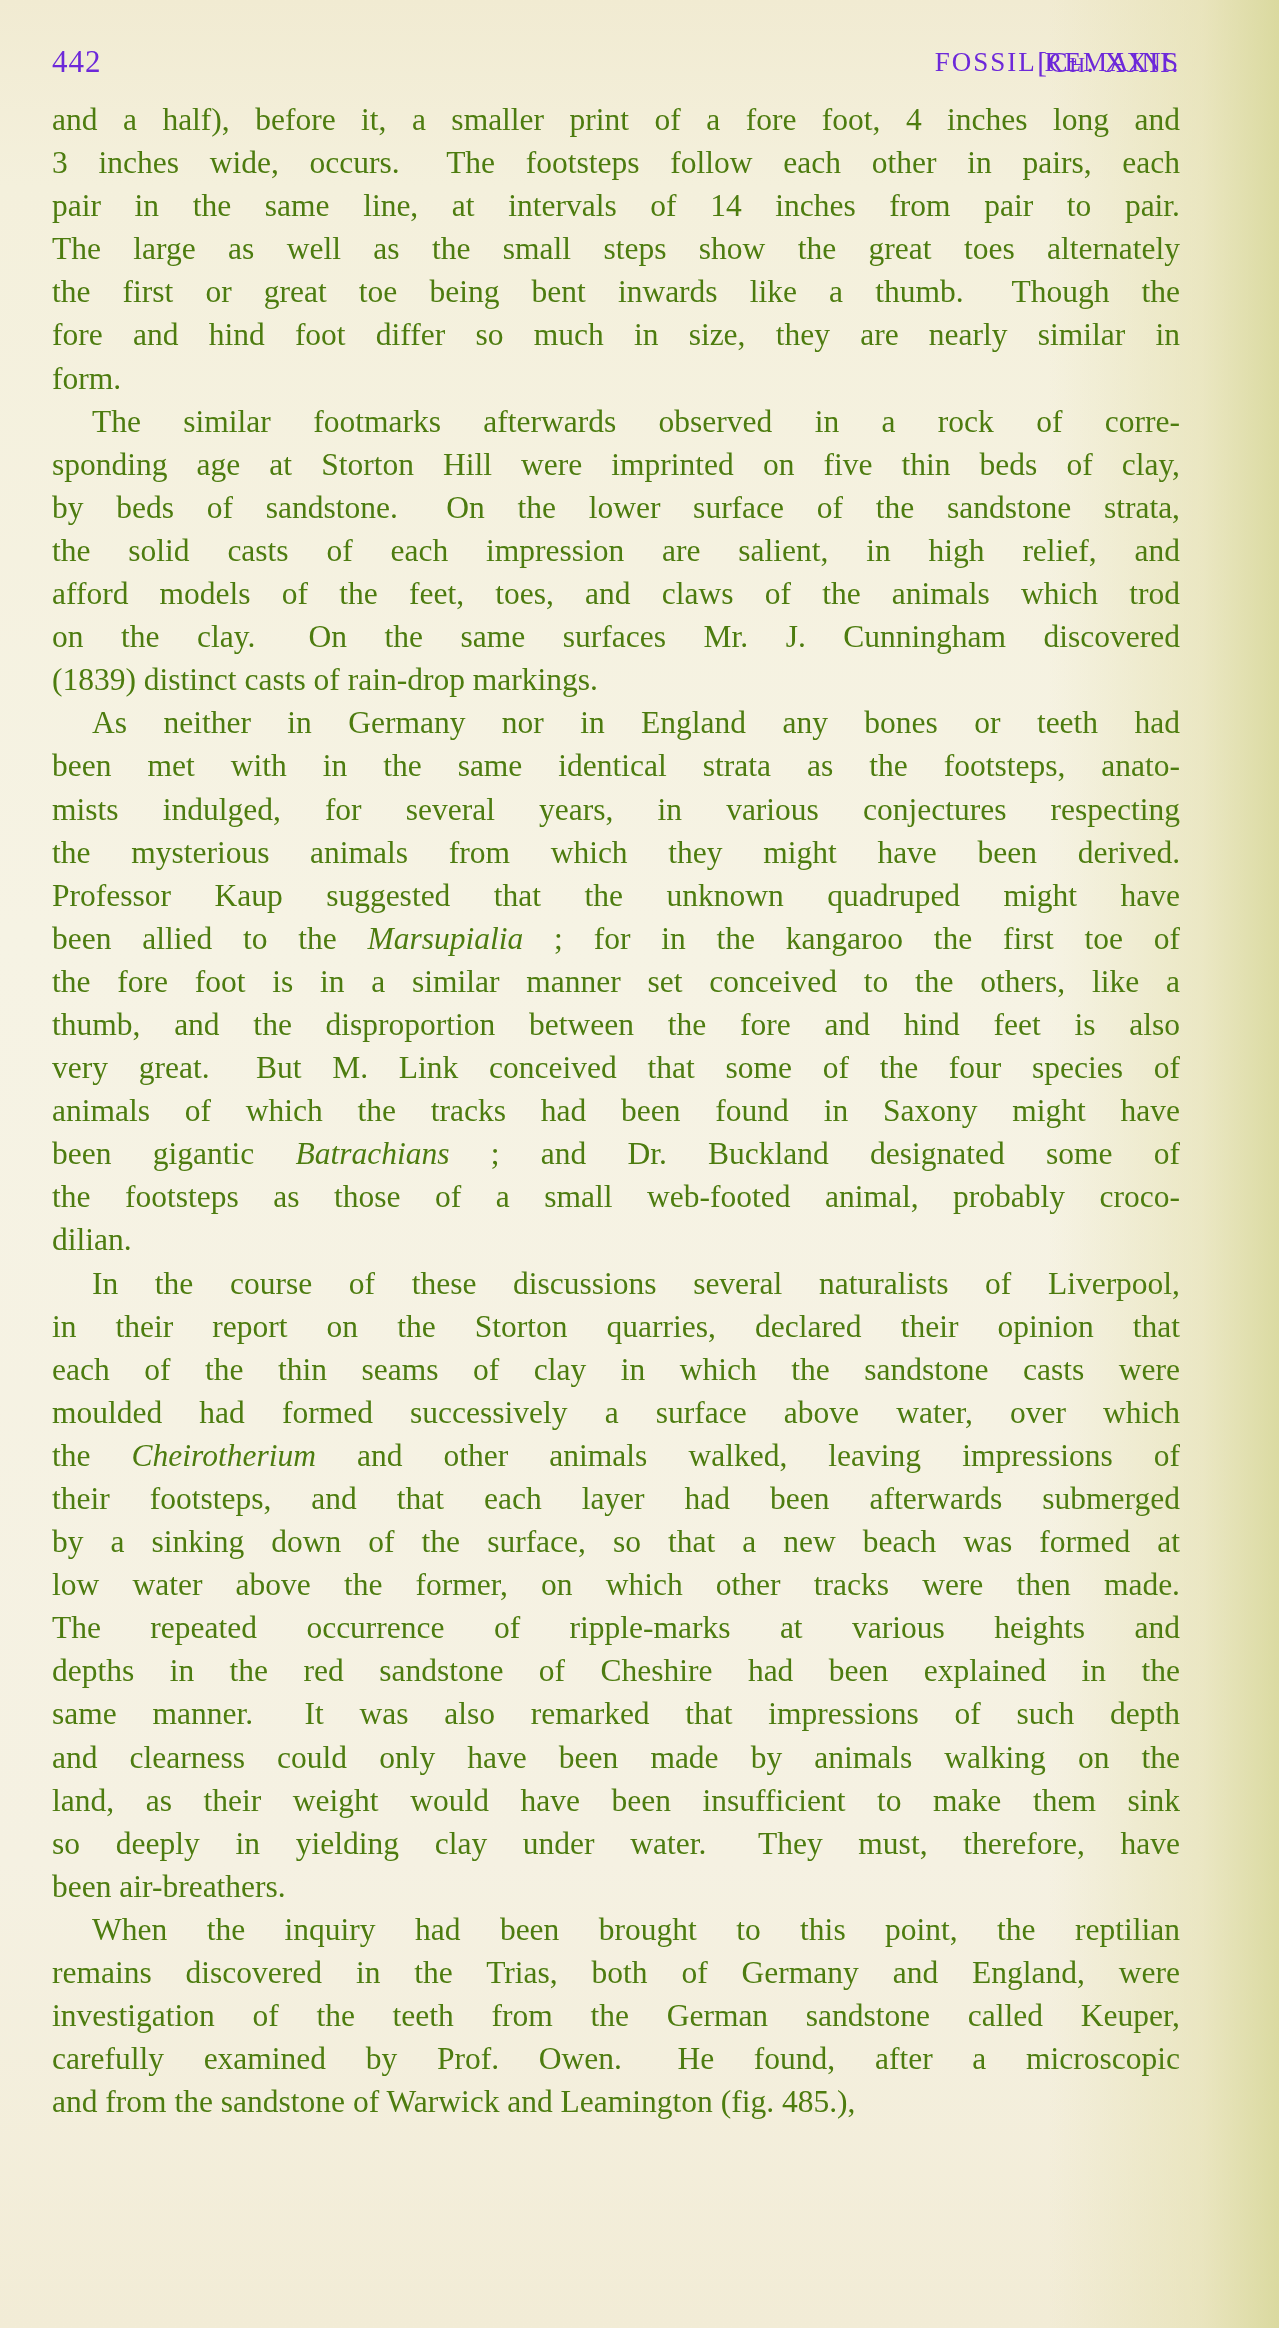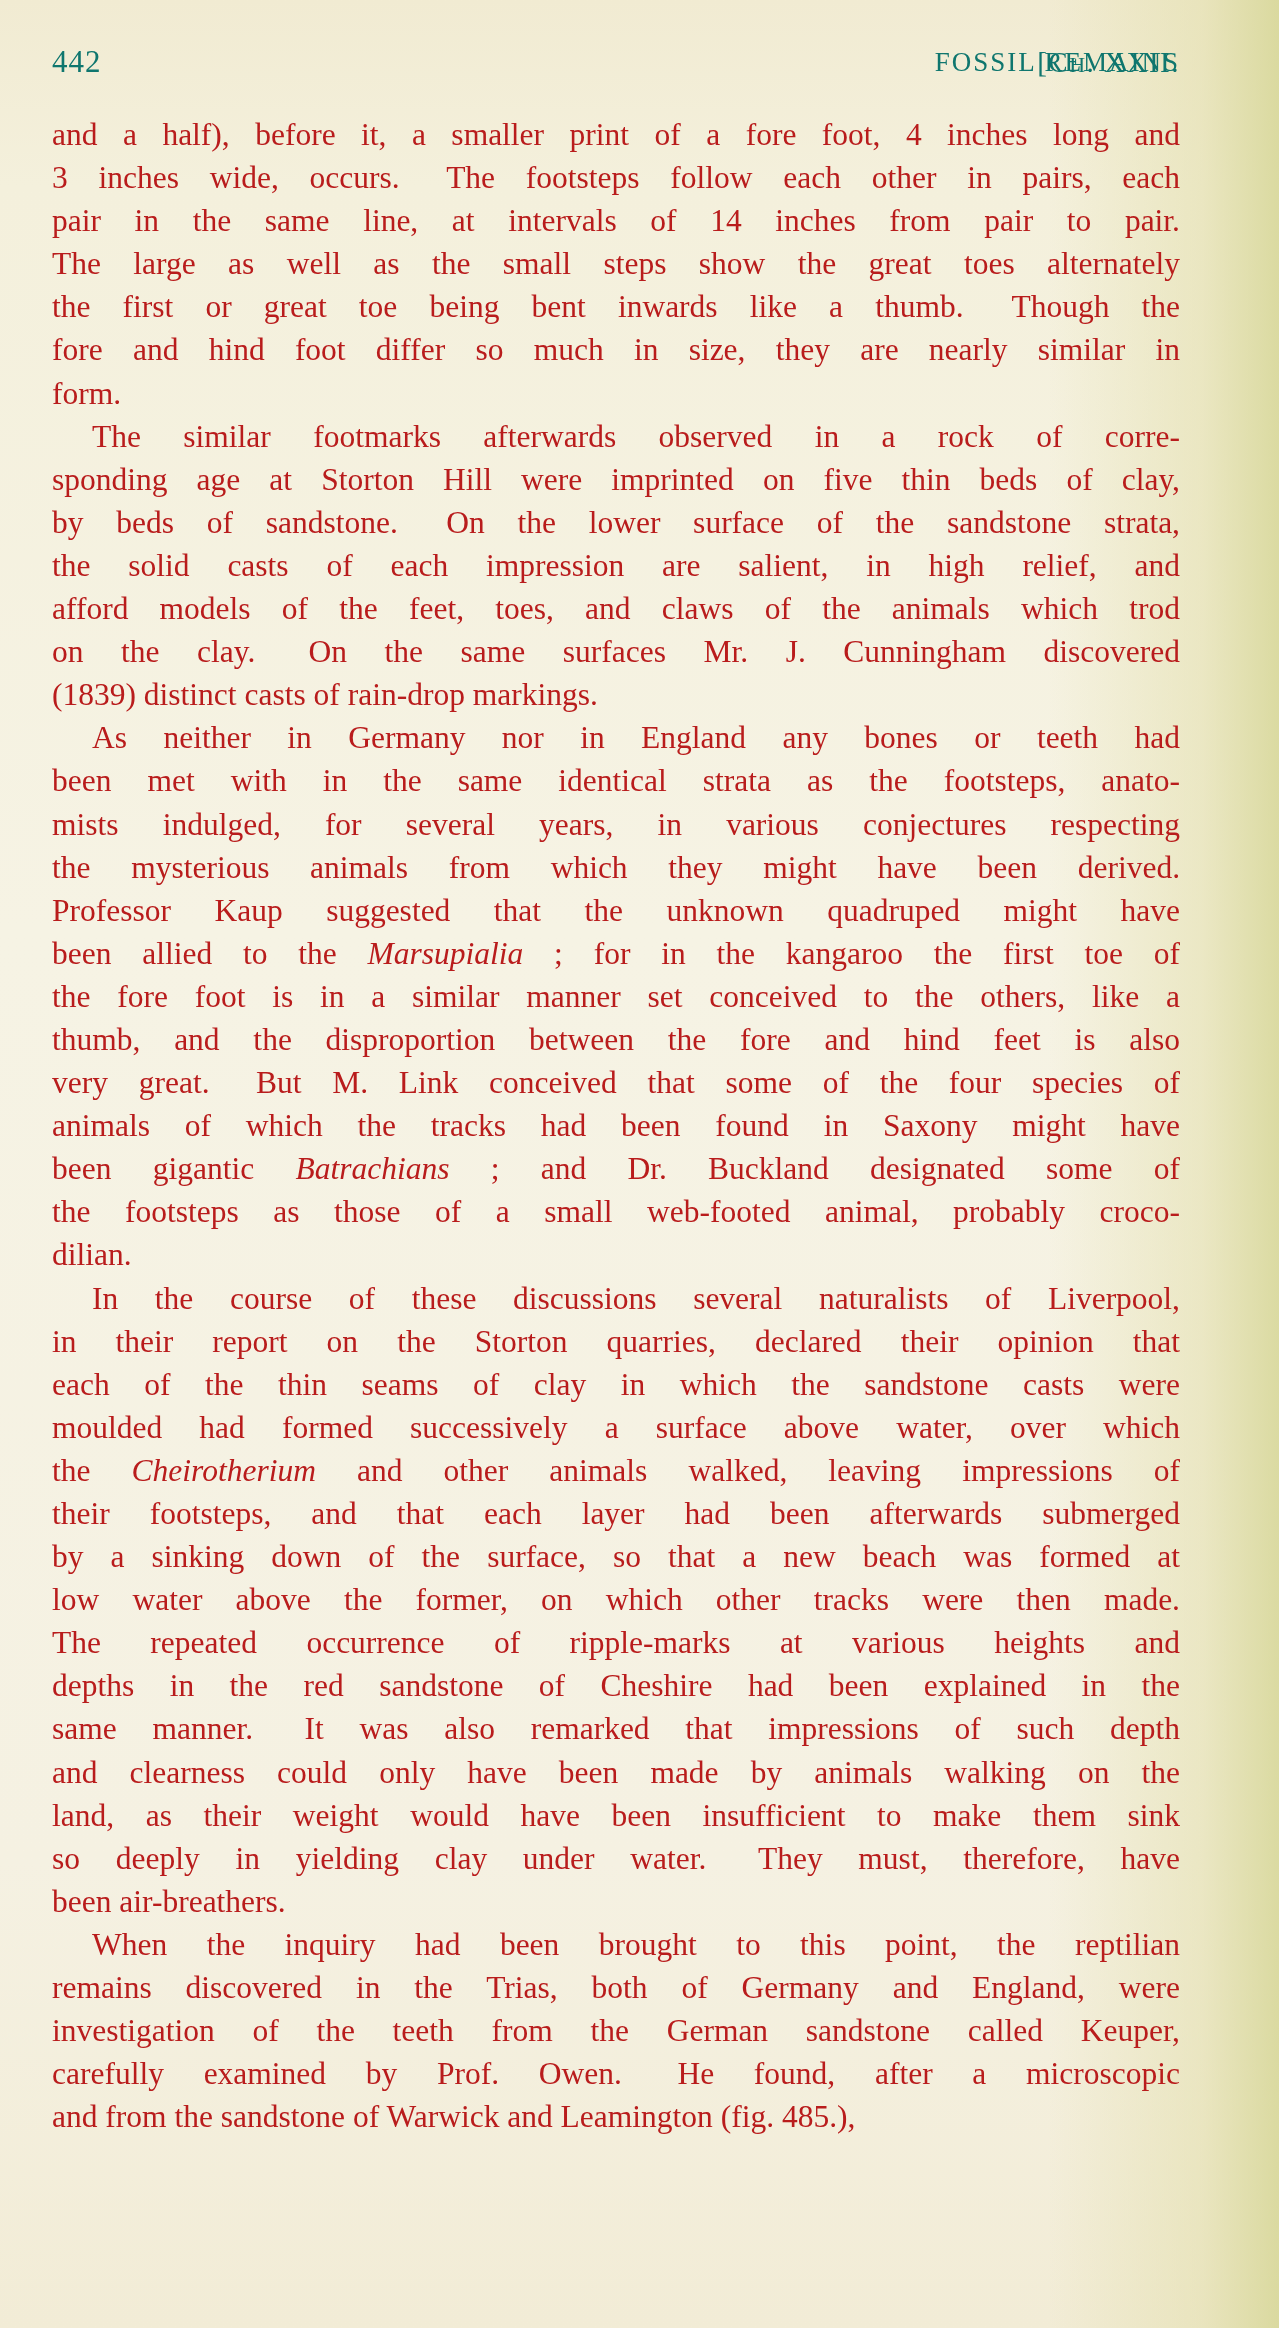--- a/index.html
+++ b/index.html
@@ -34,21 +34,21 @@
     }
     .running-head {
       position: absolute;
       top: 40px;
       left: 0;
       width: 1128px;
       height: 44px;
       font-family: "Liberation Serif", "DejaVu Serif", serif;
       font-size: 31px;
       line-height: 44px;
-      color: #0f766e;
+      color: #6d28d9;
     }
     .running-head .page-number {
       position: absolute;
       left: 0;
       top: 0;
       letter-spacing: 1px;
     }
     .running-head .running-title {
       position: absolute;
       left: 0;
@@ -64,26 +64,26 @@
       right: 0;
       top: 0;
       font-size: 29px;
       letter-spacing: 1.5px;
     }
     .running-head .chapter-ref .sc {
       font-size: 22px;
     }
     .body-text {
       position: absolute;
-      top: 113px;
+      top: 98px;
       left: 0;
       width: 1128px;
       font-family: "Liberation Serif", "DejaVu Serif", serif;
       font-size: 31.5px;
-      color: #b91c1c;
+      color: #4d7c0f;
     }
     .line {
       display: block;
       height: 43.1px;
       line-height: 43.1px;
       white-space: nowrap;
       text-align: justify;
       text-align-last: justify;
       overflow: visible;
     }

